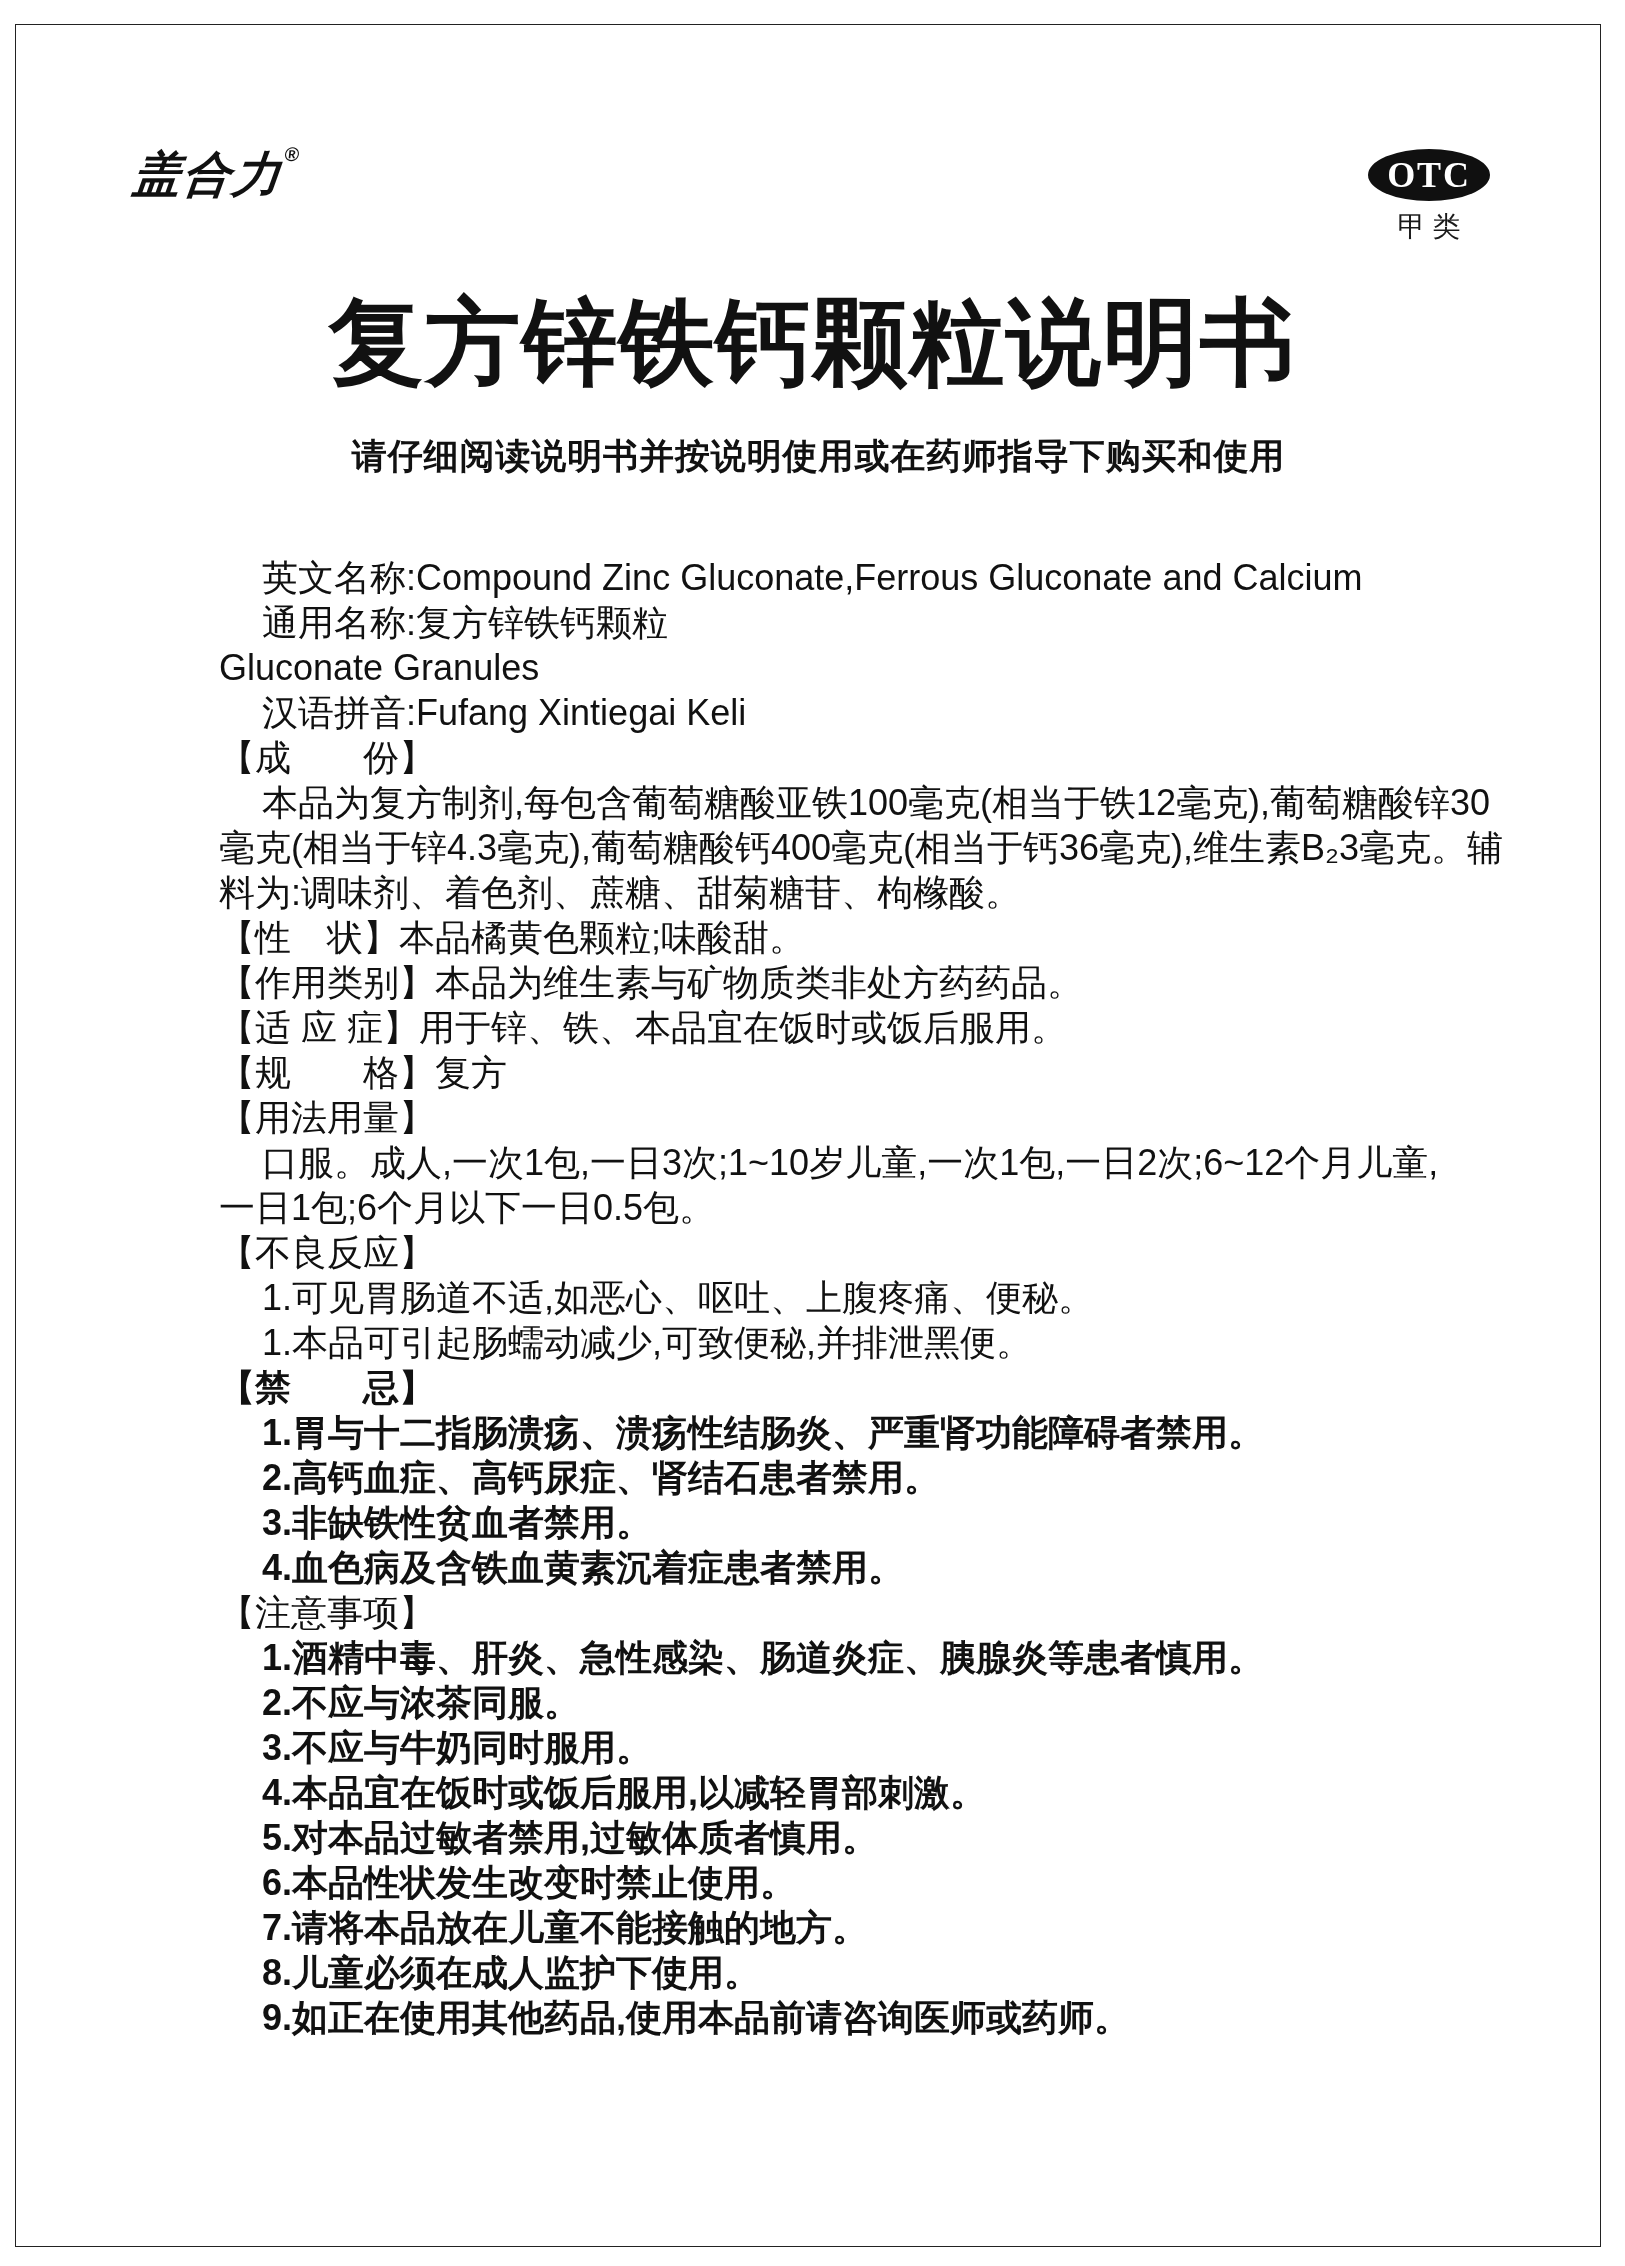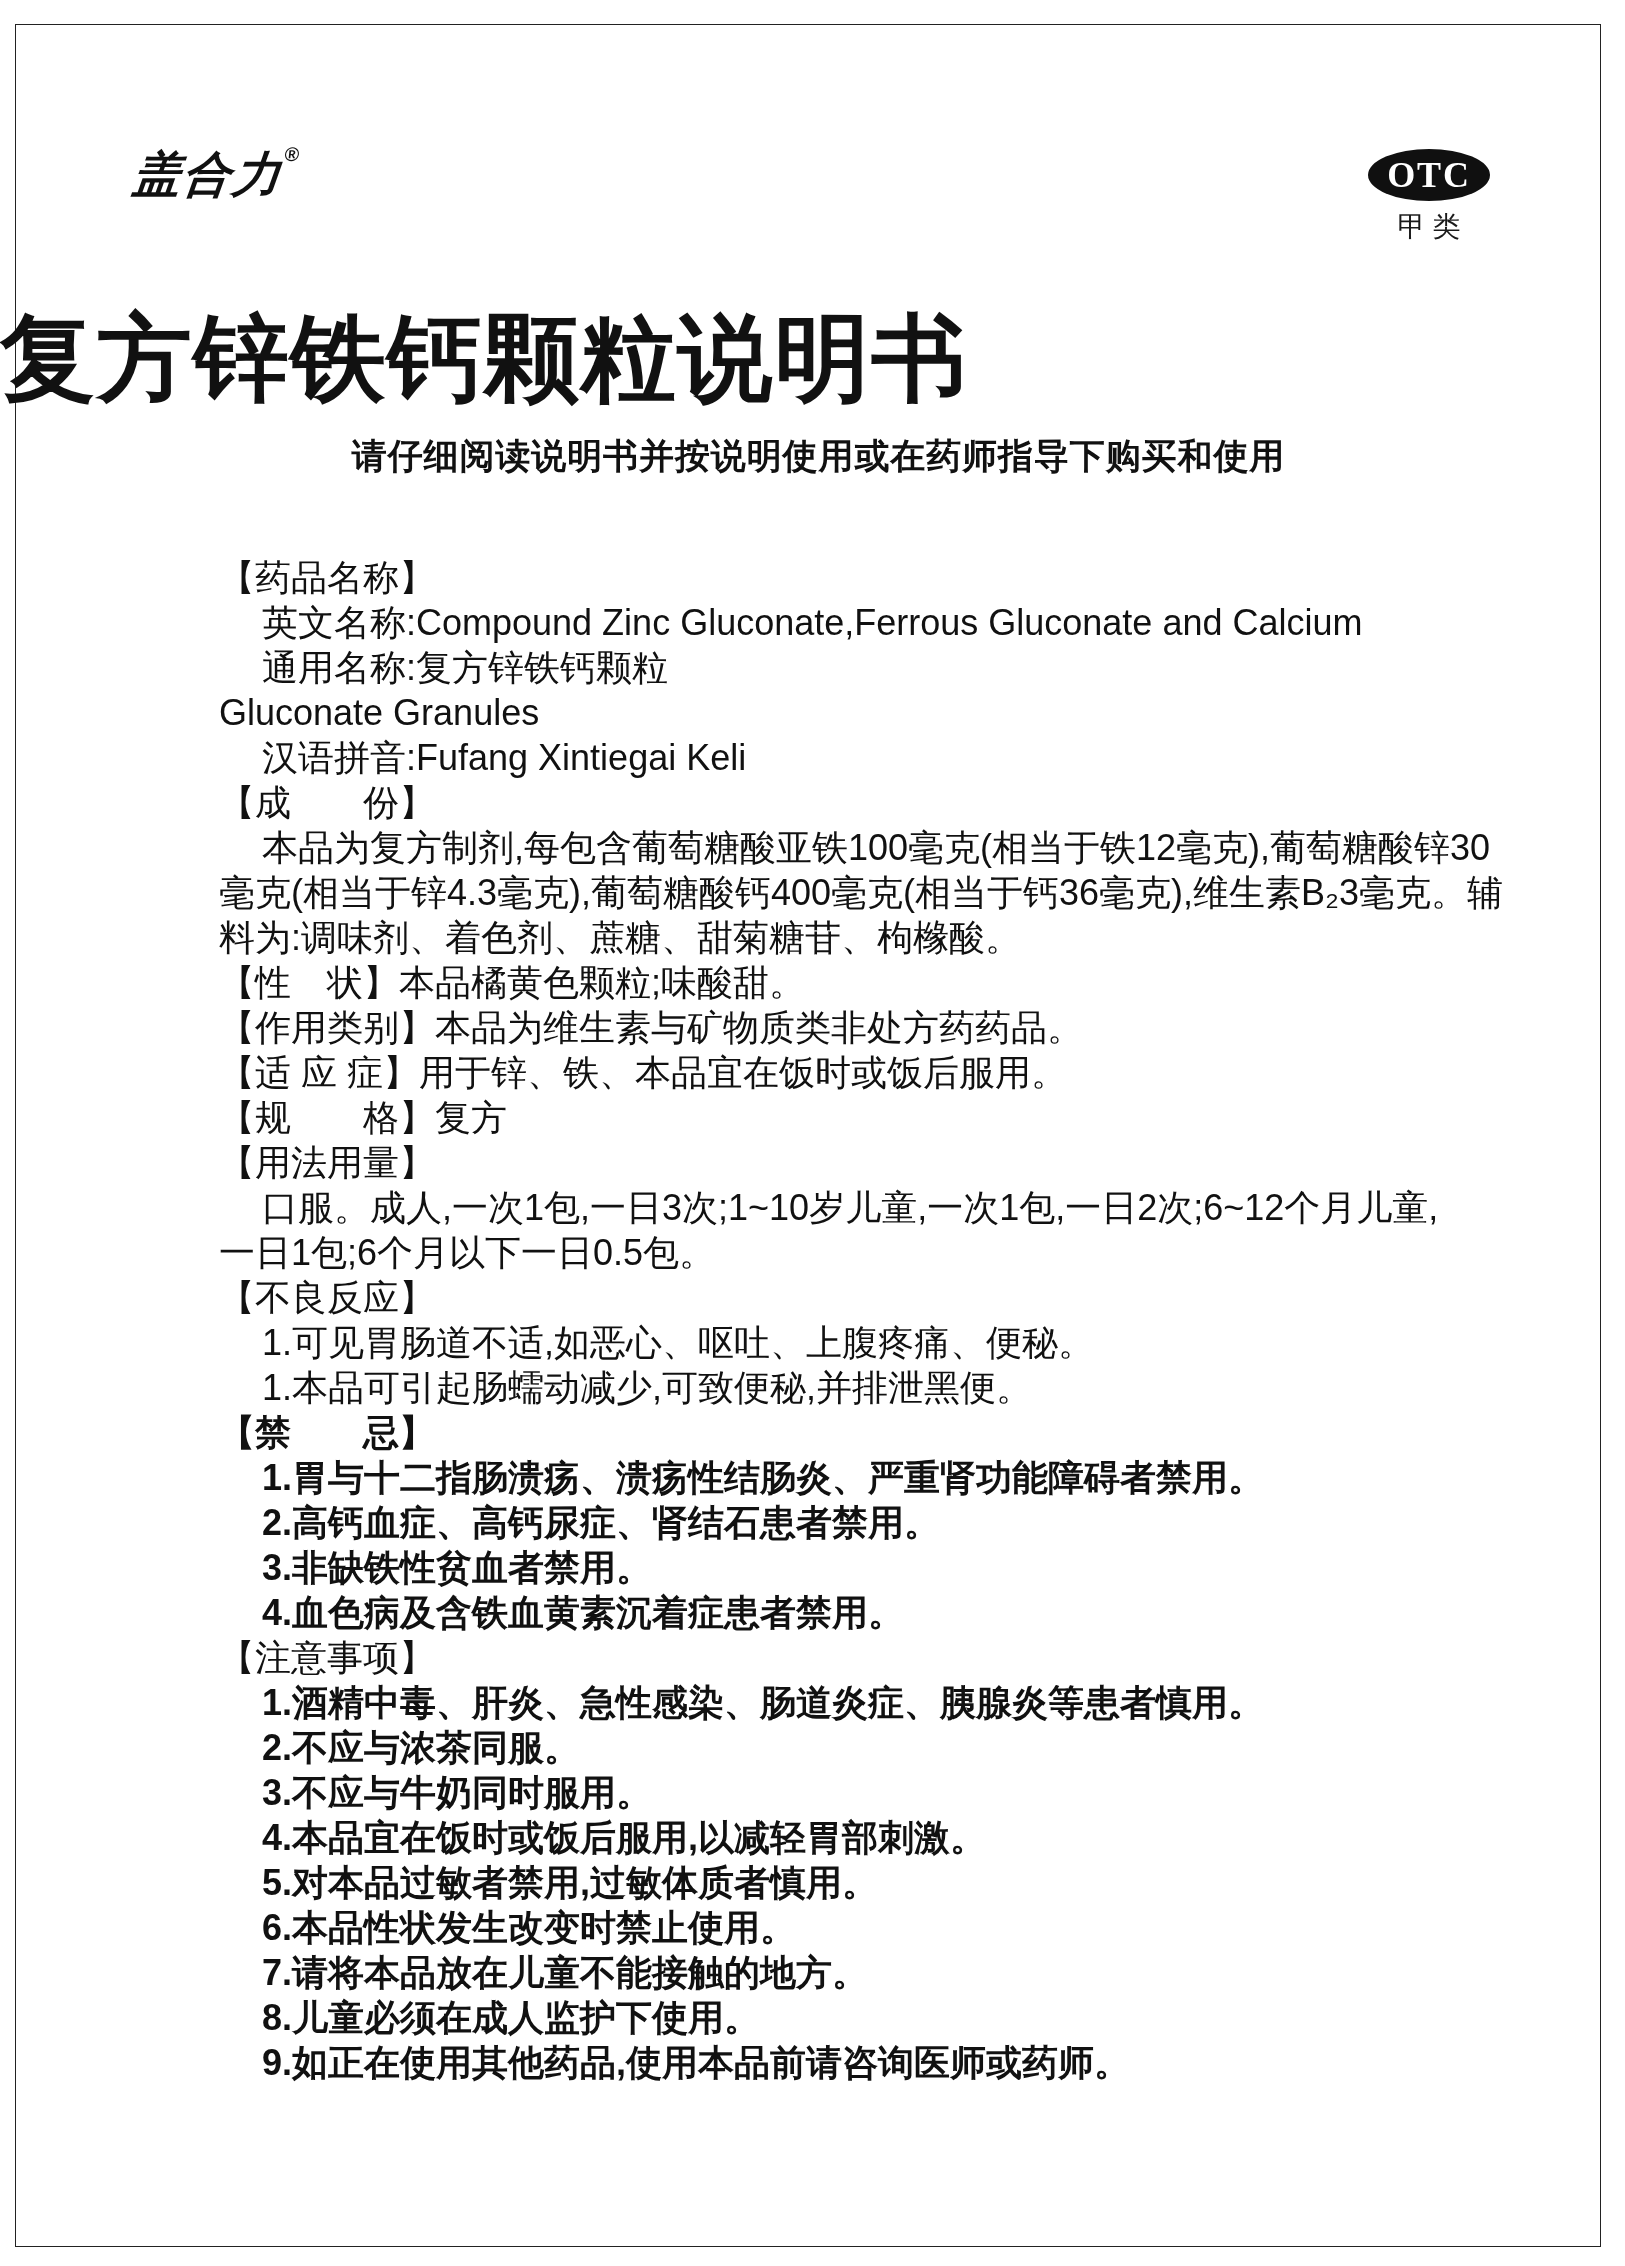--- a/index.html
+++ b/index.html
@@ -58,22 +58,23 @@
   .otc-class {
     margin-top: 7.2px;
     font-size: 28px;
     letter-spacing: 7.2px;
     padding-left: 7.2px; 
     color: #1a1a1a;
     white-space: nowrap;
   }
   .title {
     position: absolute;
-    left: 0; top: 296px;
+    left: 0; top: 280px;
     width: 100%;
+    text-align: center;
     font-size: 95px;
     font-weight: bold;
     letter-spacing: 1.8px;
     white-space: nowrap;
   }
   .subtitle {
     position: absolute;
     left: 0; top: 433px;
     width: 100%;
     text-align: center;
@@ -110,21 +111,20 @@
     <div class="otc-ellipse">
         <span>OTC</span>
       </div>
     <div class="otc-class">甲类</div>
   </div>
 
   <div class="title">复方锌铁钙颗粒说明书</div>
   <div class="subtitle">请仔细阅读说明书并按说明使用或在药师指导下购买和使用</div>
 
   <div class="content">
-    <div class="ln">【药品名称】</div>
     <div class="ln ind">英文名称:Compound Zinc Gluconate,Ferrous Gluconate and Calcium</div>
     <div class="ln ind">通用名称:复方锌铁钙颗粒</div>
     <div class="ln">Gluconate Granules</div>
     <div class="ln ind">汉语拼音:Fufang Xintiegai Keli</div>
     <div class="ln">【成　　份】</div>
     <div class="ln ind">本品为复方制剂,每包含葡萄糖酸亚铁100毫克(相当于铁12毫克),葡萄糖酸锌30</div>
     <div class="ln">毫克(相当于锌4.3毫克),葡萄糖酸钙400毫克(相当于钙36毫克),维生素B₂3毫克。辅</div>
     <div class="ln">料为:调味剂、着色剂、蔗糖、甜菊糖苷、枸橼酸。</div>
     <div class="ln">【性　状】本品橘黄色颗粒;味酸甜。</div>
     <div class="ln">【作用类别】本品为维生素与矿物质类非处方药药品。</div>

